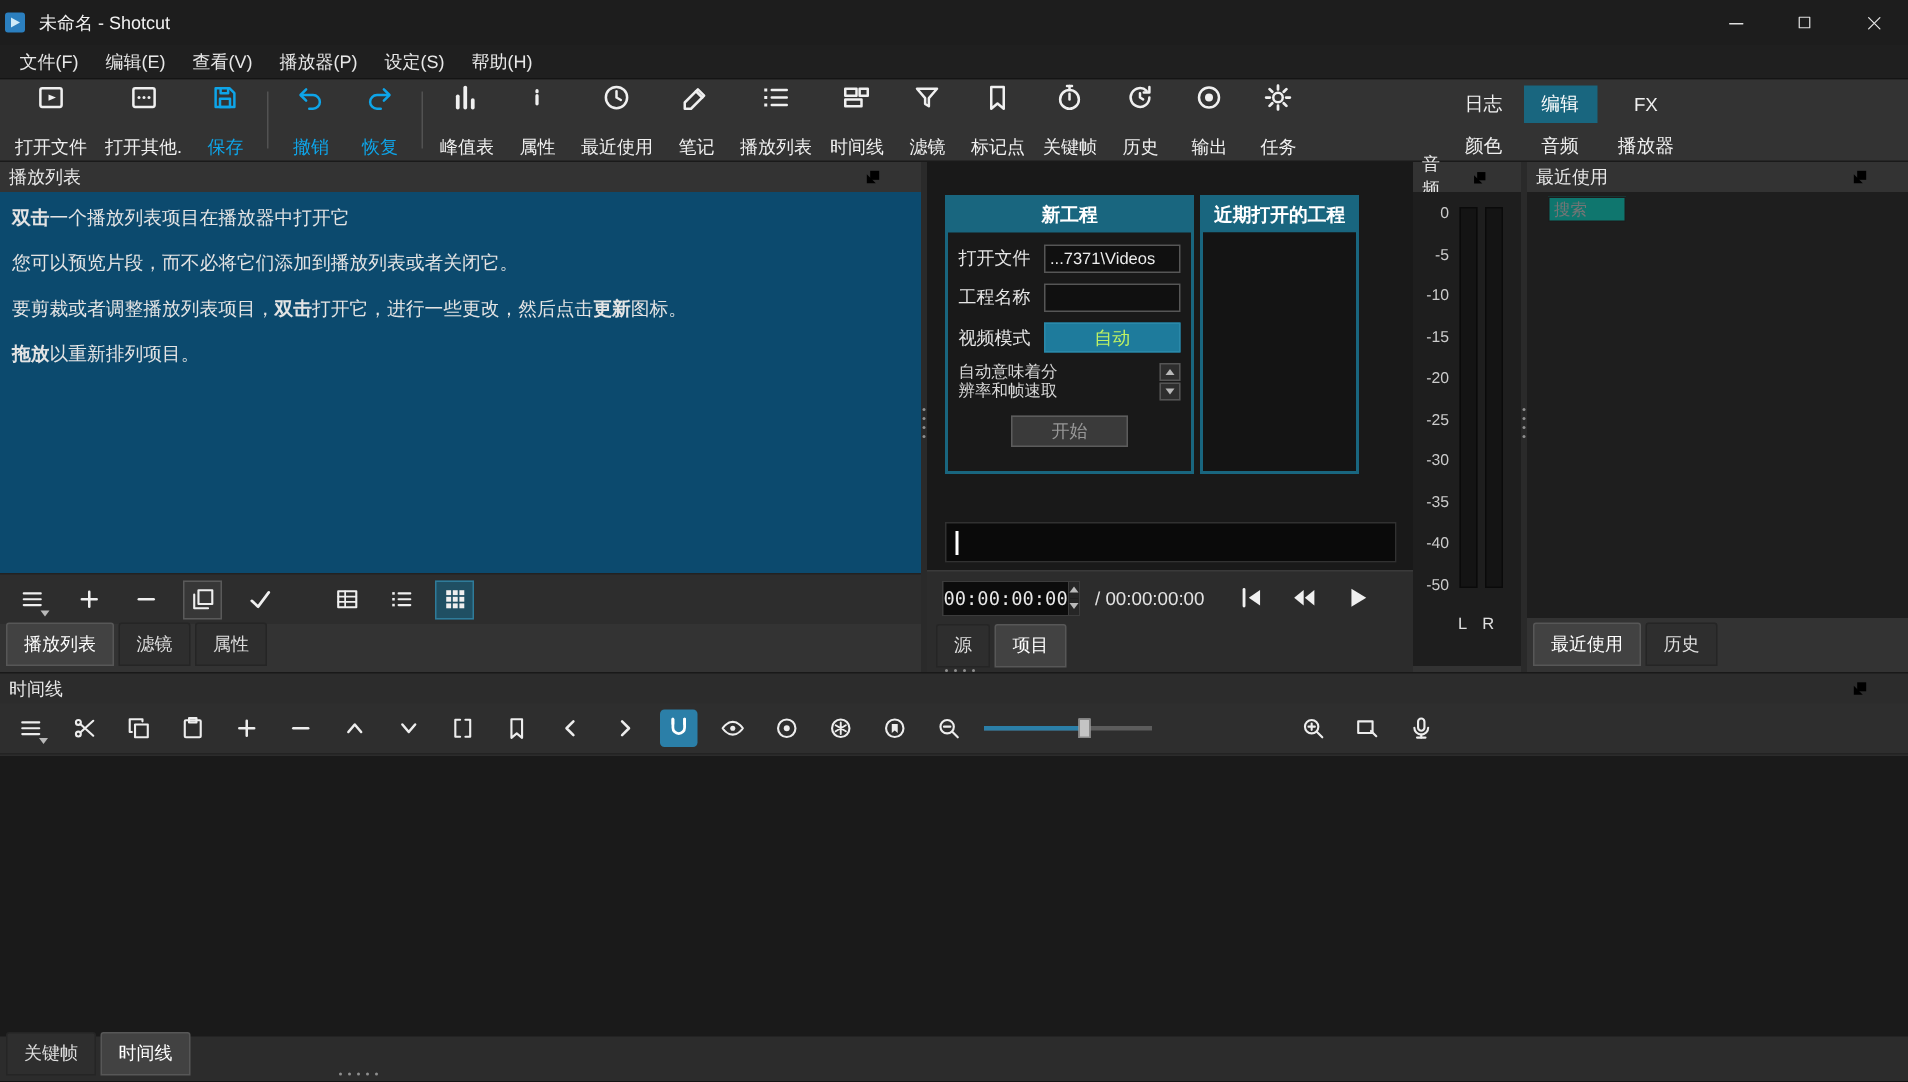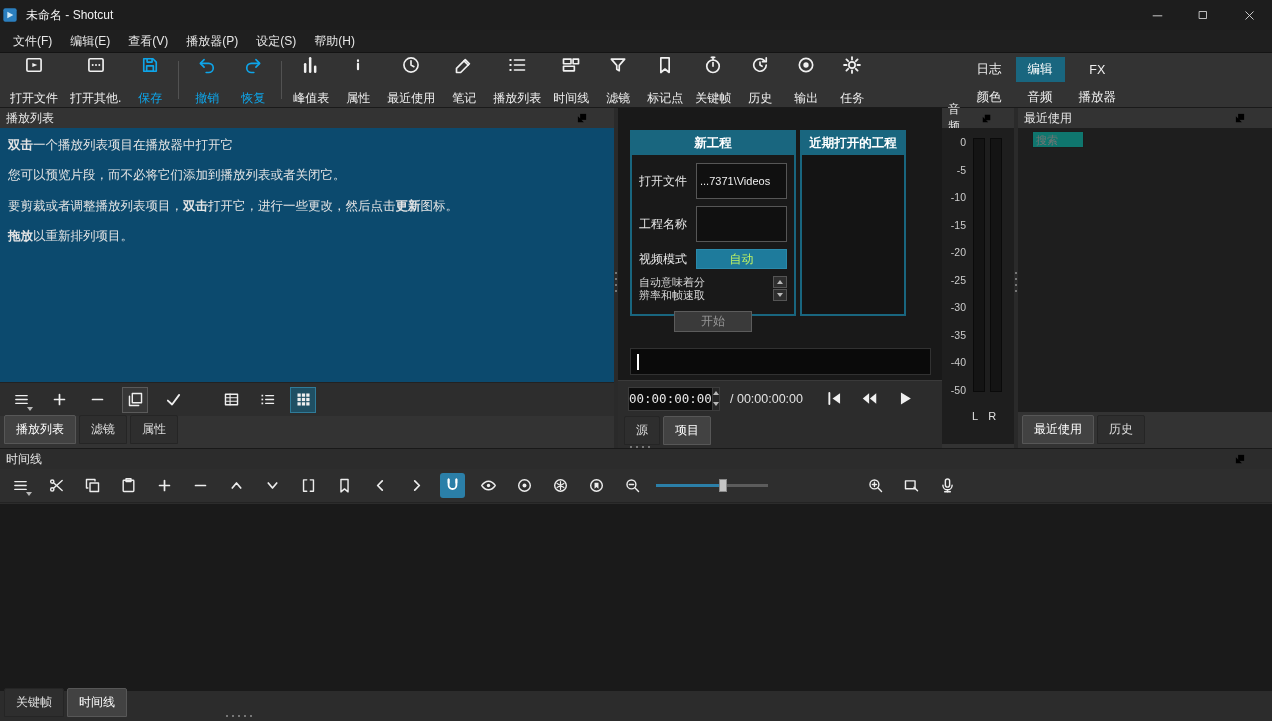--- a/index.html
+++ b/index.html
@@ -59,21 +59,21 @@
   
   #player { position:absolute; left:618px; top:0; width:324px; height:100%; background:#191919; }
   .card { position:absolute; top:22px; border:2px solid #19667f; display:flex; flex-direction:column; background:#191919; }
   .np-card { left:12px; width:166px; height:186px; }
   .rp-card { left:182px; width:106px; height:186px; }
   .card-header { height:23px; background:#19667f; color:#fff; font-weight:bold; font-size:12.5px; display:flex; align-items:center; justify-content:center; flex:none; }
   .np-body { flex:1; padding:8px 7px 6px; display:flex; flex-direction:column; gap:7px; }
   .rp-body { flex:1; background:#141414; }
   .frow { display:flex; align-items:center; gap:5px; }
   .flabel { width:52px; flex:none; font-size:12px; color:#e6e6e6; }
-  .finput { flex:1; min-width:0; height:36px; background:#101010; border:1px solid #565656; color:#eee; font-size:11px; padding:0 3px; }
+  .finput { flex:1; min-width:0; height:19px; background:#101010; border:1px solid #565656; color:#eee; font-size:11px; padding:0 3px; }
   .mode-btn { flex:1; height:20px; background:#1e7b9c; border:1px solid #2a89aa; color:#bef264; font-size:12px; }
   .hint-row { display:flex; align-items:flex-start; gap:3px; }
   .hint-text { flex:1; font-size:11px; color:#d8d8d8; line-height:13px; }
   .spinbox { width:14px; display:flex; flex-direction:column; gap:1px; flex:none; }
   .spin { height:12px; background:#2e2e2e; border:1px solid #555; display:flex; align-items:center; justify-content:center; padding:0; }
   .tri-u { width:0; height:0; border-left:3.5px solid transparent; border-right:3.5px solid transparent; border-bottom:4.5px solid #b9b9b9; }
   .tri-d { width:0; height:0; border-left:3.5px solid transparent; border-right:3.5px solid transparent; border-top:4.5px solid #b9b9b9; }
   .start-btn { align-self:center; width:78px; height:21px; background:#3a3a3a; border:1px solid #5c5c5c; color:#979797; font-size:12px; margin-top:2px; }
 
   .seekbar { position:absolute; left:12px; top:240px; width:301px; height:27px; background:#0a0a0a; border:1px solid #313131; }

